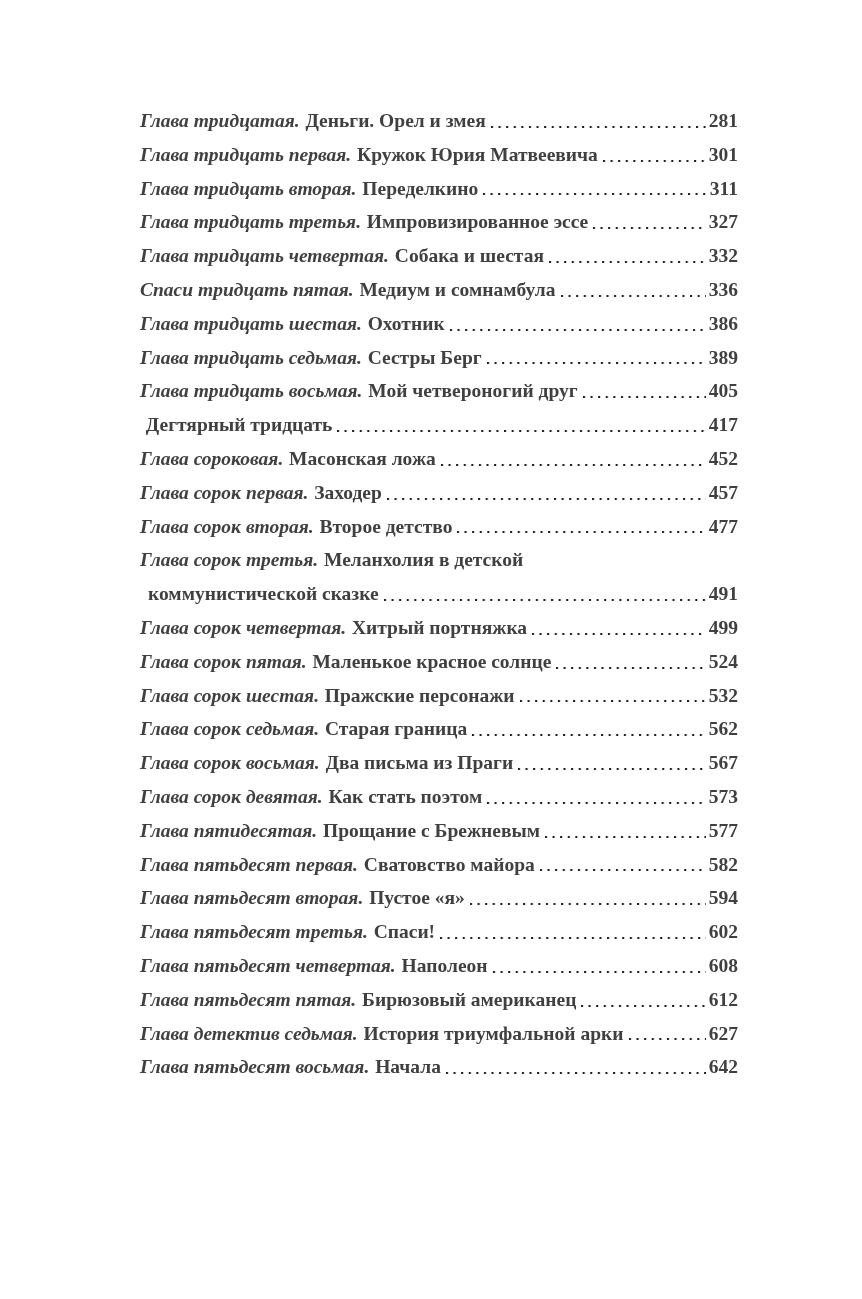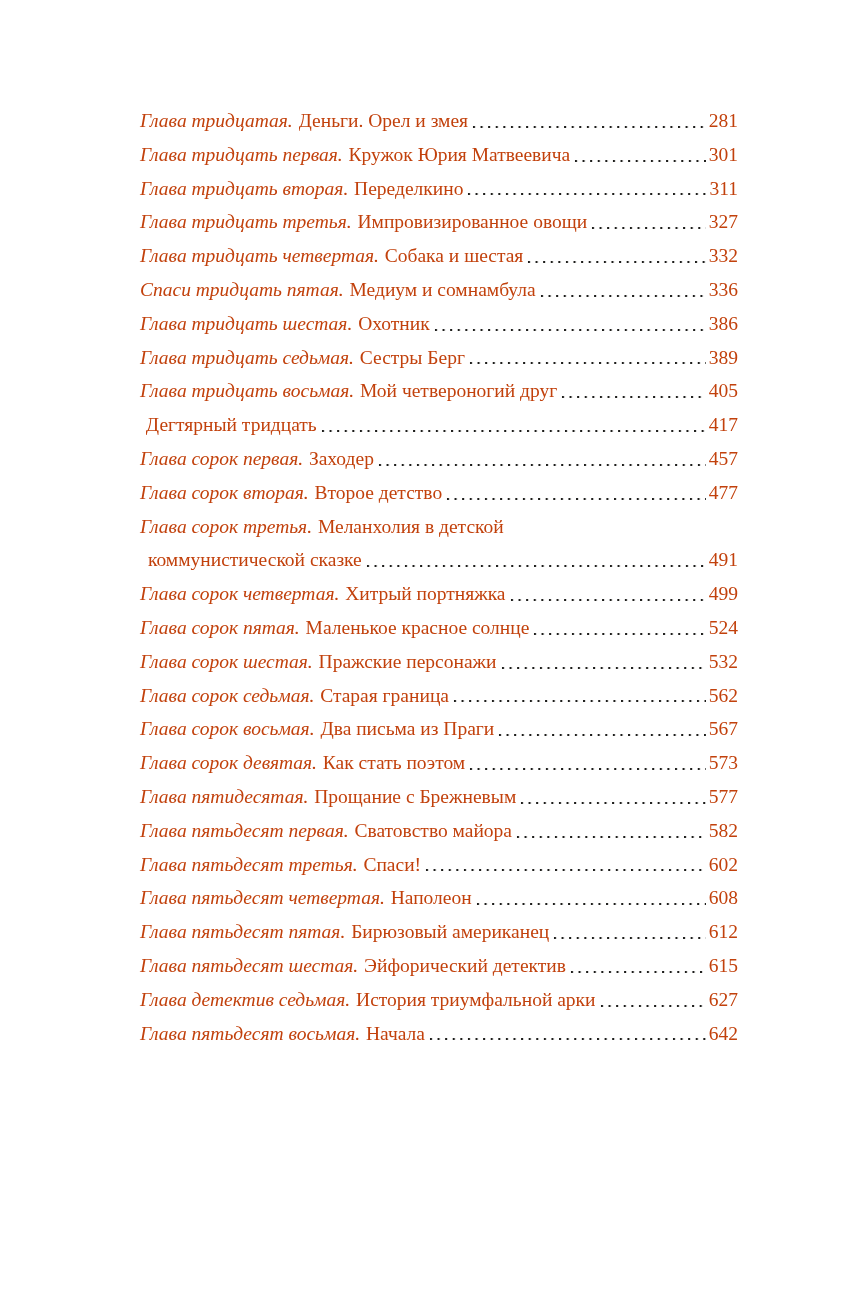--- a/index.html
+++ b/index.html
@@ -23,22 +23,23 @@
   }
   .toc {
     width: 100%;
   }
   .row {
     display: flex;
     align-items: stretch;
     font-size: 19.5px;
     line-height: 33.8px;
     height: 33.8px;
-    color: #c2410c;
+    color: #404040;
     white-space: nowrap;
+    font-weight: bold;
   }
   .chapter {
     font-style: italic;
     flex: 0 0 auto;
   }
   .title {
     margin-left: 0.30em;
     flex: 0 1 auto;
     overflow: hidden;
   }
@@ -85,21 +86,21 @@
         <span class="pagenum">301</span>
       </div>
       <div class="row">
         <span class="chapter">Глава тридцать вторая.</span>
         <span class="title">Переделкино</span>
         <span class="leader"></span>
         <span class="pagenum">311</span>
       </div>
       <div class="row">
         <span class="chapter">Глава тридцать третья.</span>
-        <span class="title">Импровизированное овощи</span>
+        <span class="title">Импровизированное эссе</span>
         <span class="leader"></span>
         <span class="pagenum">327</span>
       </div>
       <div class="row">
         <span class="chapter">Глава тридцать четвертая.</span>
         <span class="title">Собака и шестая</span>
         <span class="leader"></span>
         <span class="pagenum">332</span>
       </div>
       <div class="row">
@@ -125,20 +126,26 @@
         <span class="title">Мой четвероногий друг</span>
         <span class="leader"></span>
         <span class="pagenum">405</span>
       </div>
       <div class="row">
         <span class="title">Дегтярный тридцать</span>
         <span class="leader"></span>
         <span class="pagenum">417</span>
       </div>
       <div class="row">
+        <span class="chapter">Глава сороковая.</span>
+        <span class="title">Масонская ложа</span>
+        <span class="leader"></span>
+        <span class="pagenum">452</span>
+      </div>
+      <div class="row">
         <span class="chapter">Глава сорок первая.</span>
         <span class="title">Заходер</span>
         <span class="leader"></span>
         <span class="pagenum">457</span>
       </div>
       <div class="row">
         <span class="chapter">Глава сорок вторая.</span>
         <span class="title">Второе детство</span>
         <span class="leader"></span>
         <span class="pagenum">477</span>
@@ -194,42 +201,42 @@
         <span class="leader"></span>
         <span class="pagenum">577</span>
       </div>
       <div class="row">
         <span class="chapter">Глава пятьдесят первая.</span>
         <span class="title">Сватовство майора</span>
         <span class="leader"></span>
         <span class="pagenum">582</span>
       </div>
       <div class="row">
+        <span class="chapter">Глава пятьдесят вторая.</span>
+        <span class="title">Пустое «я»</span>
+        <span class="leader"></span>
+        <span class="pagenum">594</span>
+      </div>
+      <div class="row">
         <span class="chapter">Глава пятьдесят третья.</span>
         <span class="title">Спаси!</span>
         <span class="leader"></span>
         <span class="pagenum">602</span>
       </div>
       <div class="row">
         <span class="chapter">Глава пятьдесят четвертая.</span>
         <span class="title">Наполеон</span>
         <span class="leader"></span>
         <span class="pagenum">608</span>
       </div>
       <div class="row">
         <span class="chapter">Глава пятьдесят пятая.</span>
         <span class="title">Бирюзовый американец</span>
         <span class="leader"></span>
         <span class="pagenum">612</span>
-      </div>
-      <div class="row">
-        <span class="chapter">Глава пятьдесят шестая.</span>
-        <span class="title">Эйфорический детектив</span>
-        <span class="leader"></span>
-        <span class="pagenum">615</span>
       </div>
       <div class="row">
         <span class="chapter">Глава детектив седьмая.</span>
         <span class="title">История триумфальной арки</span>
         <span class="leader"></span>
         <span class="pagenum">627</span>
       </div>
       <div class="row">
         <span class="chapter">Глава пятьдесят восьмая.</span>
         <span class="title">Начала</span>

